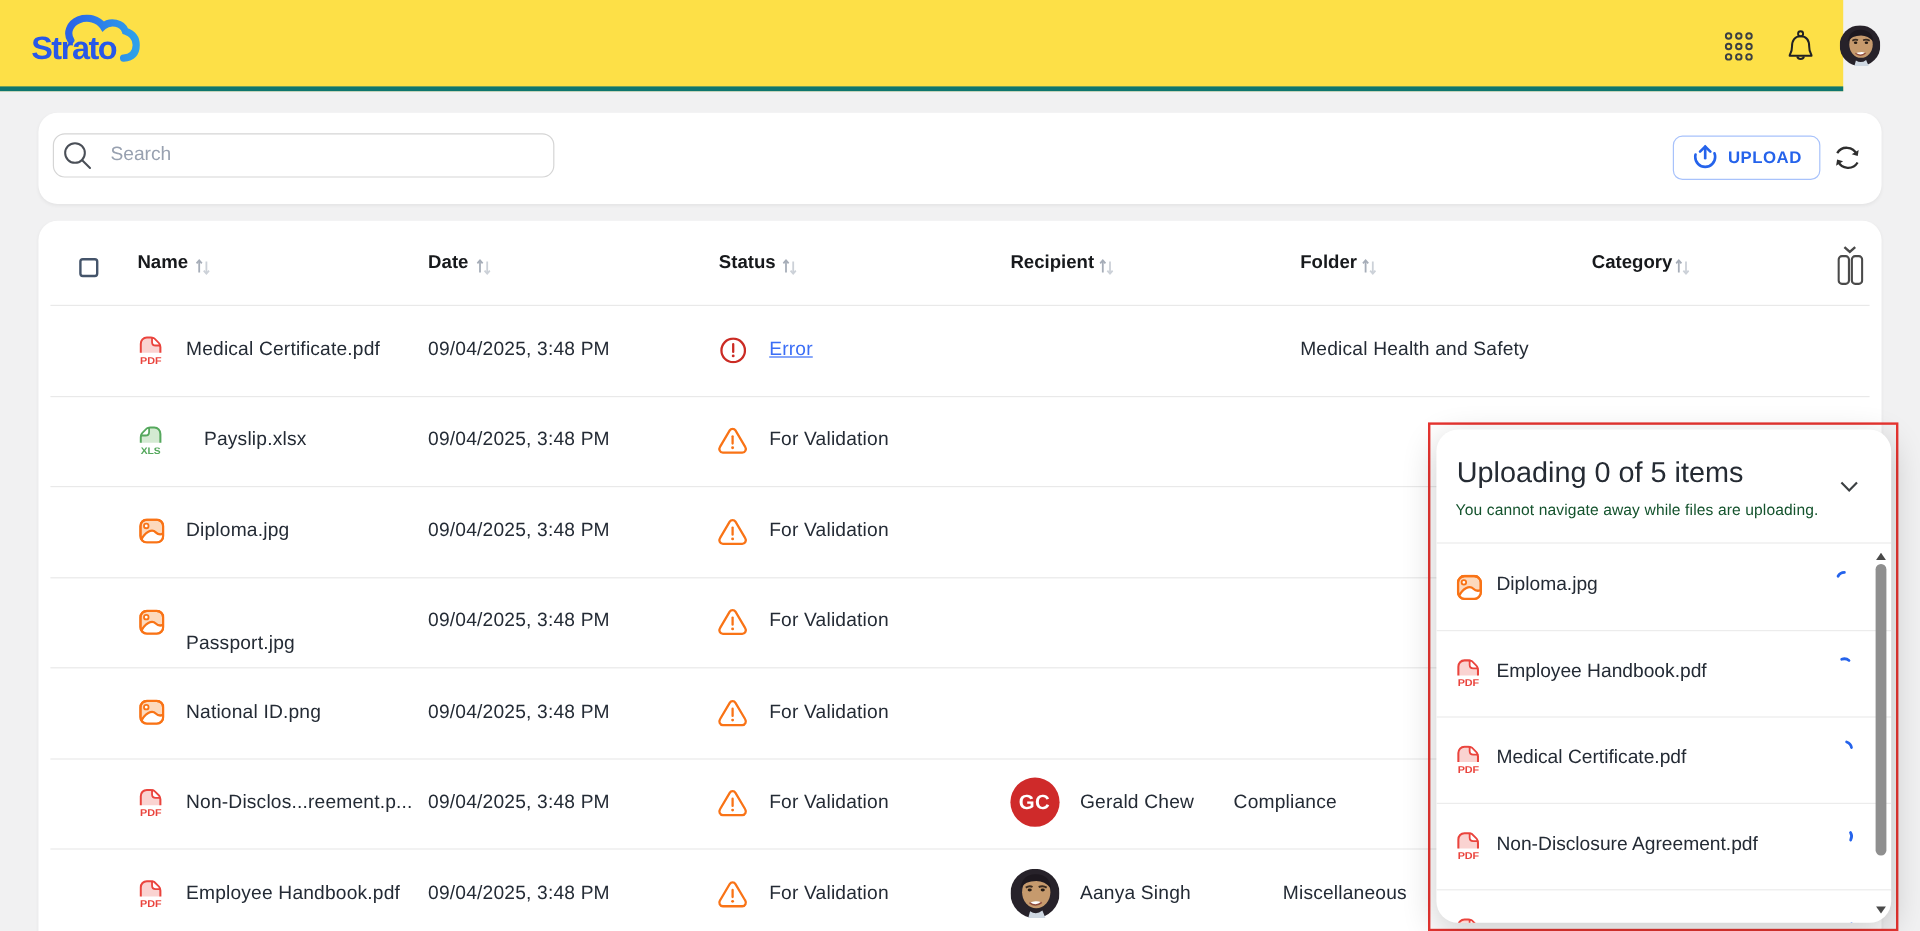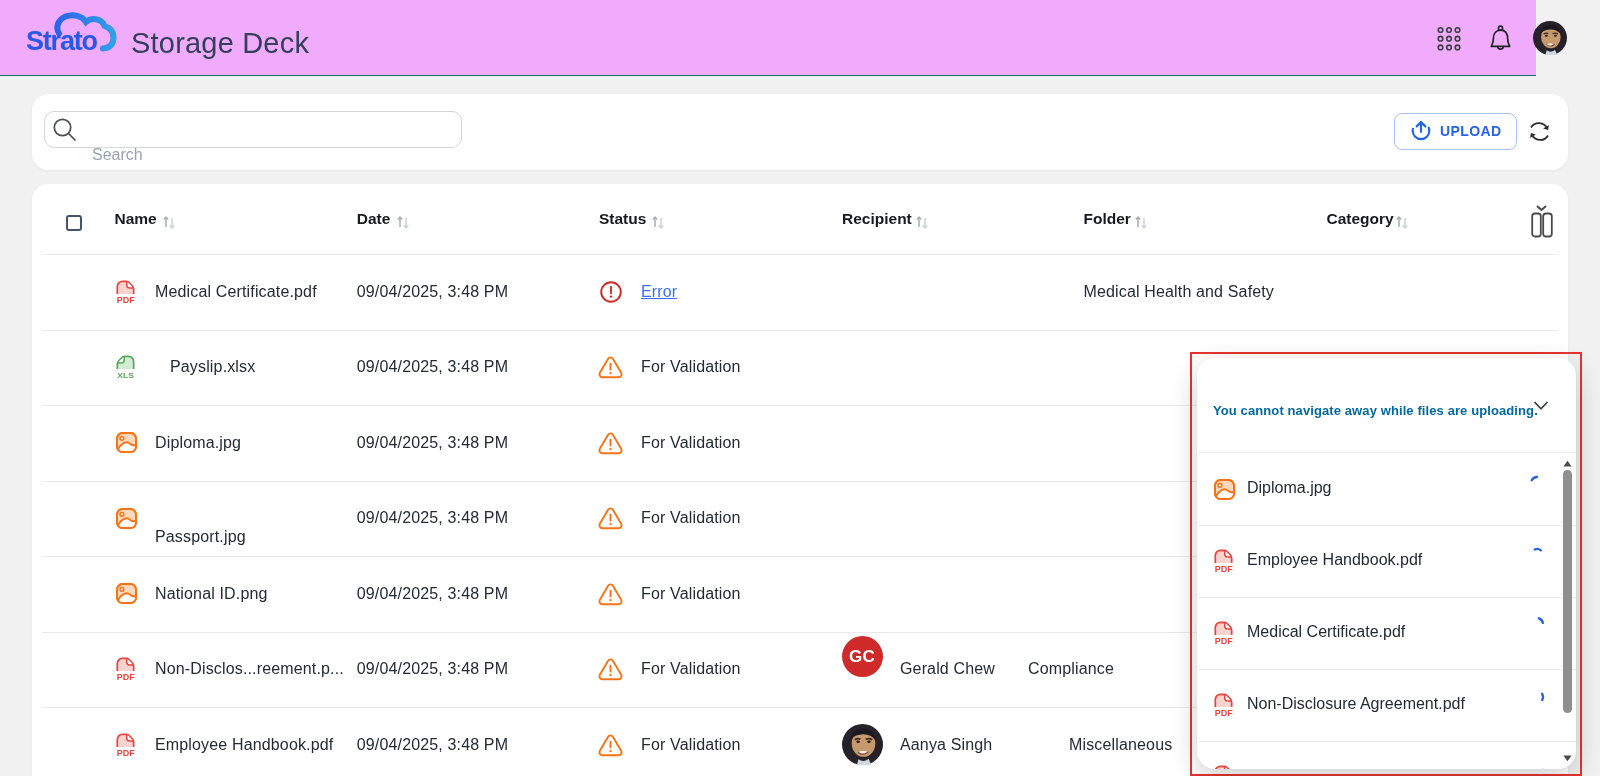--- a/index.html
+++ b/index.html
@@ -1,34 +1,34 @@
 <!DOCTYPE html>
 <html><head>
 <meta charset="utf-8">
 <style>
 * { margin:0; padding:0; box-sizing:border-box; }
 html,body { width:1600px; height:776px; overflow:hidden; }
 body { font-family:"Liberation Sans", sans-serif; background:#f1f1f2; position:relative; }
 .abs { position:absolute; }
-#topbar { position:absolute; left:0; top:0; width:1536px; height:76px; background:#f0abfc; border-bottom:1px solid #0f766e; }
+#topbar { position:absolute; left:0; top:0; width:1536px; height:76px; background:#fde047; border-bottom:4px solid #0f766e; }
 #sdtitle { position:absolute; left:131px; top:27px; font-size:29px; font-weight:500; color:#32405a; letter-spacing:0.2px; }
 #searchcard { position:absolute; left:32px; top:94px; width:1536px; height:76px; background:#fff; border-radius:16px; box-shadow:0 1px 3px rgba(0,0,0,0.05); }
 #searchbox { position:absolute; left:12px; top:17px; width:418px; height:37px; border:1px solid #d5d5d5; border-radius:10px; background:#fff; }
-#searchph { position:absolute; left:60px; top:26px; font-size:16px; color:#98a1b0;margin-top:26px; }
+#searchph { position:absolute; left:60px; top:26px; font-size:16px; color:#98a1b0; }
 #uploadbtn { position:absolute; left:1362px; top:19px; width:123px; height:37px; border:1px solid #a8c2fb; border-radius:8px; background:#fff; color:#2563eb; font-size:14px; font-weight:600; letter-spacing:0.4px; line-height:35px; padding-left:45px; }
 #tablecard { position:absolute; left:32px; top:184px; width:1536px; height:640px; background:#fff; border-radius:16px; box-shadow:0 1px 3px rgba(0,0,0,0.05); }
 .hdr { position:absolute; top:0; height:70px; line-height:70px; font-weight:700; font-size:15.5px; color:#17191c; }
 .divline { position:absolute; left:10px; width:1516px; height:1px; background:#e9e9e9; }
 .cell { position:absolute; font-size:16px; color:#242b35; line-height:20px; letter-spacing:0.15px; }
 .chk { position:absolute; left:33.5px; top:30.5px; width:16px; height:16px; border:2px solid #44546a; border-radius:3px; }
 .gcav { position:absolute; width:41px; height:41px; border-radius:50%; background:#cf2a2a; color:#fff; font-weight:700; font-size:17px; text-align:center; line-height:41px; letter-spacing:0.3px; }
 #redbox { position:absolute; left:1190px; top:352px; width:392px; height:424px; border:2px solid #e63430; }
 #panel { position:absolute; left:1197px; top:358px; width:379px; height:411px; background:#fff; border-radius:18px; box-shadow:0 8px 28px rgba(0,0,0,0.2); overflow:hidden; }
 #ptitle { position:absolute; left:17px; top:23px; font-size:24px; font-weight:400; color:#252b33; letter-spacing:0px; }
-#psub { position:absolute; left:16px; top:45px; font-size:13px; color:#0369a1; letter-spacing:0.1px;font-weight:bold; }
+#psub { position:absolute; left:16px; top:59px; font-size:13px; color:#14532d; letter-spacing:0.1px; }
 .pdiv { position:absolute; left:0; width:379px; height:1px; background:#ececec; }
 .pitem { position:absolute; left:50px; font-size:16px; color:#242b35; }
 .sbthumb { position:absolute; left:365.8px; top:112px; width:8.8px; height:243px; border-radius:4.4px; background:#8f8f8f; }
 </style>
 </head>
 <body>
 <svg width="0" height="0" style="position:absolute">
 <defs>
 <symbol id="pdficon" viewBox="0 0 19 24">
   <path d="M1.3 14 V6.6 C1.3 3.6 3.4 1.3 6.4 1.3 H9.6 C10.5 1.3 11.3 1.65 11.9 2.25 L16.7 7.05 C17.3 7.65 17.65 8.5 17.65 9.35 V14 Z" fill="#fad3d1"></path>
@@ -101,21 +101,20 @@
   <svg style="position:absolute;left:26px;top:12px;" width="100" height="55" viewBox="0 0 100 55">
     <defs>
         <linearGradient id="cg" x1="0" y1="0" x2="1" y2="0">
           <stop offset="0" stop-color="#2b63e8"></stop>
           <stop offset="1" stop-color="#2fa0e9"></stop>
         </linearGradient>
       </defs>
     <path d="M33 21.5 A14.5 12 0 0 1 60 10 A11 9.5 0 0 1 78.5 14 Q87.5 17 87.5 25.5 Q87.5 35.5 77 36.5" fill="none" stroke="url(#cg)" stroke-width="6" stroke-linecap="round"></path>
     <text x="0" y="37.5" font-family="Liberation Sans" font-weight="bold" font-size="27" letter-spacing="-1.2" fill="#2858e8">Strato</text>
   </svg>
-  <div id="sdtitle">Storage Deck</div>
   <svg style="position:absolute;left:1435px;top:25px;" width="28" height="28" viewBox="0 0 28 28">
     <g fill="none" stroke="#3c4043" stroke-width="1.6">
       <circle cx="5.5" cy="5" r="2.3"></circle>
         <circle cx="14" cy="5" r="2.3"></circle>
         <circle cx="22.5" cy="5" r="2.3"></circle>
       <circle cx="5.5" cy="13.7" r="2.3"></circle>
         <circle cx="14" cy="13.7" r="2.3"></circle>
         <circle cx="22.5" cy="13.7" r="2.3"></circle>
       <circle cx="5.5" cy="22.4" r="2.3"></circle>
         <circle cx="14" cy="22.4" r="2.3"></circle>
@@ -245,41 +244,42 @@
 
   <svg class="abs" style="left:84px;top:473.25px;" width="19" height="24" viewBox="0 0 19 24">
       <use href="#pdficon"></use>
     </svg>
   <div class="cell" style="left:123px;top:475.25px;">Non-Disclos...reement.p...</div>
   <div class="cell" style="left:324.75px;top:475.25px;">09/04/2025, 3:48 PM</div>
   <svg class="abs" style="left:566.4px;top:474.25px;" width="25" height="23" viewBox="0 0 25 23">
       <use href="#warnicon"></use>
     </svg>
   <div class="cell" style="left:609px;top:475.25px;">For Validation</div>
-  <div class="gcav" style="left:809.5px;top:452px;text-align:center;">GC</div>
+  <div class="gcav" style="left:809.5px;top:464px;text-align:center;">GC</div>
   <div class="cell" style="left:868px;top:475.25px;">Gerald Chew</div>
   <div class="cell" style="left:996px;top:475.25px;">Compliance</div>
 
   <svg class="abs" style="left:84px;top:548.75px;" width="19" height="24" viewBox="0 0 19 24">
       <use href="#pdficon"></use>
     </svg>
   <div class="cell" style="left:123px;top:550.75px;">Employee Handbook.pdf</div>
   <div class="cell" style="left:324.75px;top:550.75px;">09/04/2025, 3:48 PM</div>
   <svg class="abs" style="left:566.4px;top:549.75px;" width="25" height="23" viewBox="0 0 25 23">
       <use href="#warnicon"></use>
     </svg>
   <div class="cell" style="left:609px;top:550.75px;">For Validation</div>
   <svg class="abs" style="left:809.5px;top:540.25px;" width="41" height="41" viewBox="0 0 40 40">
       <use href="#woman"></use>
     </svg>
   <div class="cell" style="left:868px;top:550.75px;">Aanya Singh</div>
   <div class="cell" style="left:1037px;top:550.75px;text-align:right;">Miscellaneous</div>
 </div>
 <div id="redbox"></div>
 <div id="panel">
+  <div id="ptitle">Uploading 0 of 5 items</div>
   <svg class="abs" style="left:336px;top:42px;" width="16" height="12" viewBox="0 0 16 12">
       <path d="M1.5 2 L8 8.8 L14.5 2" fill="none" stroke="#3c4043" stroke-width="1.8"></path>
     </svg>
   <div id="psub">You cannot navigate away while files are uploading.</div>
   <div class="pdiv" style="top:94px;"></div>
   <div class="pdiv" style="top:166.5px;"></div>
   <div class="pdiv" style="top:238.5px;"></div>
   <div class="pdiv" style="top:310.5px;"></div>
   <div class="pdiv" style="top:382.5px;"></div>
 

